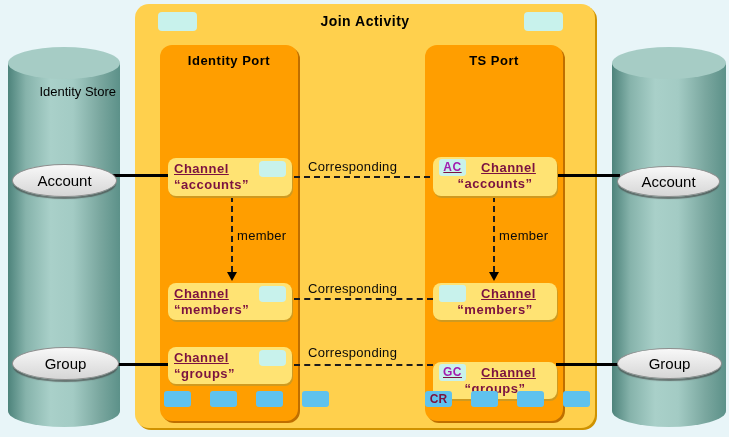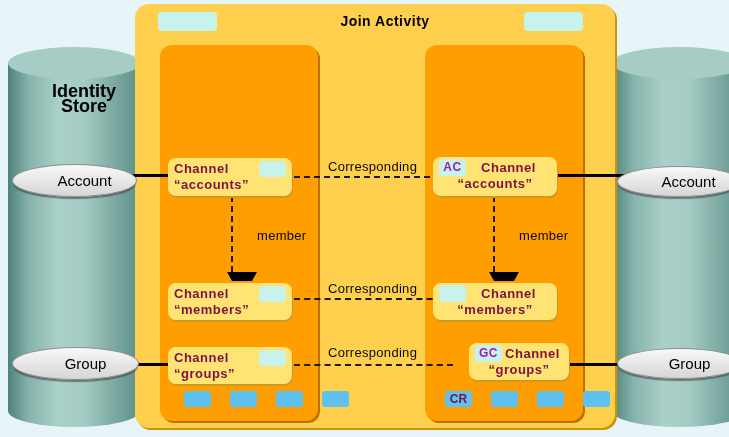--- a/index.html
+++ b/index.html
@@ -1,29 +1,29 @@
 <!DOCTYPE html>
 <html><head>
 <meta charset="utf-8">
 <style>
   html,body { margin:0; padding:0; }
   .stage {
     position:relative; width:729px; height:437px;
     background:#e8f5f8; overflow:hidden;
     font-family:"Liberation Sans", sans-serif; color:#000;
   }
-  .abs { position:absolute;padding-left:20px; }
+  .abs { position:absolute; }
 
   
   .cyl-body {
     background:linear-gradient(90deg,#4d837b 0%,#86b3ab 16%,#a9d0c9 38%,#a3cbc4 58%,#7aa79f 82%,#5c9189 100%);
     border-radius:0 0 50% 50% / 0 0 16px 16px;
   }
   .cyl-top { background:#a6ccc5; border-radius:50%; }
-  .cyl-title { font-weight:bold; font-size:18px; line-height:15px; text-align:center; }
+  .cyl-title { font-weight:normal; font-size:13px; line-height:15px; text-align:right; }
 
   .entity {
     background:linear-gradient(180deg,#f8f8f8,#d6d6d6);
     border:1px solid #8f8f8f; border-radius:50%;
     display:flex; align-items:center; justify-content:center;
     font-size:15px; box-shadow:0 3px 1px -1px rgba(70,70,70,.65);
   }
 
   
   .activity { background:#ffd04d; border-radius:14px; box-shadow:2px 2px 0 #cf9200; }
@@ -31,21 +31,21 @@
   .chip-cyan { background:#c8f2ec; border-radius:4px; }
   .port { background:#ff9e00; border-radius:12px; box-shadow:2px 2px 0 #bf6f00; }
   .port-title { font-weight:bold; font-size:13px; letter-spacing:.5px; text-align:center; }
 
   
   .channel {
     background:#ffe373; border-radius:8px; box-shadow:1px 2px 0 #cf9a20;
     box-sizing:border-box; padding:2px 6px;
     font-weight:bold; font-size:13px; letter-spacing:.5px; line-height:16px; color:#7b1240;
   }
-  .channel .row1 { display:flex; justify-content:space-between; align-items:center; }
+  .channel .row1 { display:flex; justify-content:space-between; align-items:center;text-decoration:underline; }
   .channel .chip { width:27px; height:16px; margin-top:1px; }
   .channel .row2 { white-space:nowrap; }
   .channel.right-ch .row1 .ch-label { flex:1; text-align:center; }
   .channel.right-ch .row2 { text-align:center; }
   .badge {
     background:#c8f2ec; border-radius:3px; width:27px; height:17px;
     font-size:12px; font-weight:bold; text-align:center; line-height:17px; color:#a21caf;
   }
 
   
@@ -71,22 +71,24 @@
 
   <div class="abs cyl-body" style="left:612px; top:63px; width:114px; height:364px;"></div>
   <div class="abs cyl-top" style="left:612px; top:47px; width:114px; height:32px;"></div>
 
   <div class="abs activity" style="left:135px; top:4px; width:460px; height:424px;"></div>
   <div class="abs chip-cyan" style="left:158px; top:12px; width:39px; height:19px;"></div>
   <div class="abs chip-cyan" style="left:524px; top:12px; width:39px; height:19px;"></div>
   <div class="abs activity-title" style="left:135px; top:13px; width:460px;">Join Activity</div>
 
   <div class="abs port" style="left:160px; top:45px; width:138px; height:376px;"></div>
+  <div class="abs port-title" style="left:160px; top:53px; width:138px;">Identity Port</div>
 
   <div class="abs port" style="left:425px; top:45px; width:138px; height:376px;"></div>
+  <div class="abs port-title" style="left:425px; top:53px; width:138px;">TS Port</div>
 
   <div class="abs line" style="left:112px; top:174px; width:58px;"></div>
   <div class="abs line" style="left:556px; top:174px; width:64px;"></div>
   <div class="abs line" style="left:114px; top:363px; width:56px;"></div>
   <div class="abs line" style="left:556px; top:363px; width:64px;"></div>
 
   <div class="abs entity" style="left:12px;  top:164px; width:103px; height:31px;">
       <span>Account</span>
     </div>
   <div class="abs entity" style="left:12px;  top:347px; width:105px; height:31px;">
@@ -142,21 +144,21 @@
     </div>
     <div class="row2">“accounts”</div>
   </div>
   <div class="abs channel right-ch" style="left:433px; top:283px; width:124px; height:37px;">
     <div class="row1">
       <span class="badge"></span>
       <span class="ch-label">Channel</span>
     </div>
     <div class="row2">“members”</div>
   </div>
-  <div class="abs channel right-ch" style="left:433px; top:343px; width:100px; height:37px;margin-left:36px;">
+  <div class="abs channel right-ch" style="left:433px; top:362px; width:124px; height:37px;">
     <div class="row1">
       <span class="badge">GC</span>
       <span class="ch-label">Channel</span>
     </div>
     <div class="row2">“groups”</div>
   </div>
 
   <div class="abs bottom-row" style="left:164px; top:391px;">
     <span class="sq"></span>
     <span class="sq"></span>

